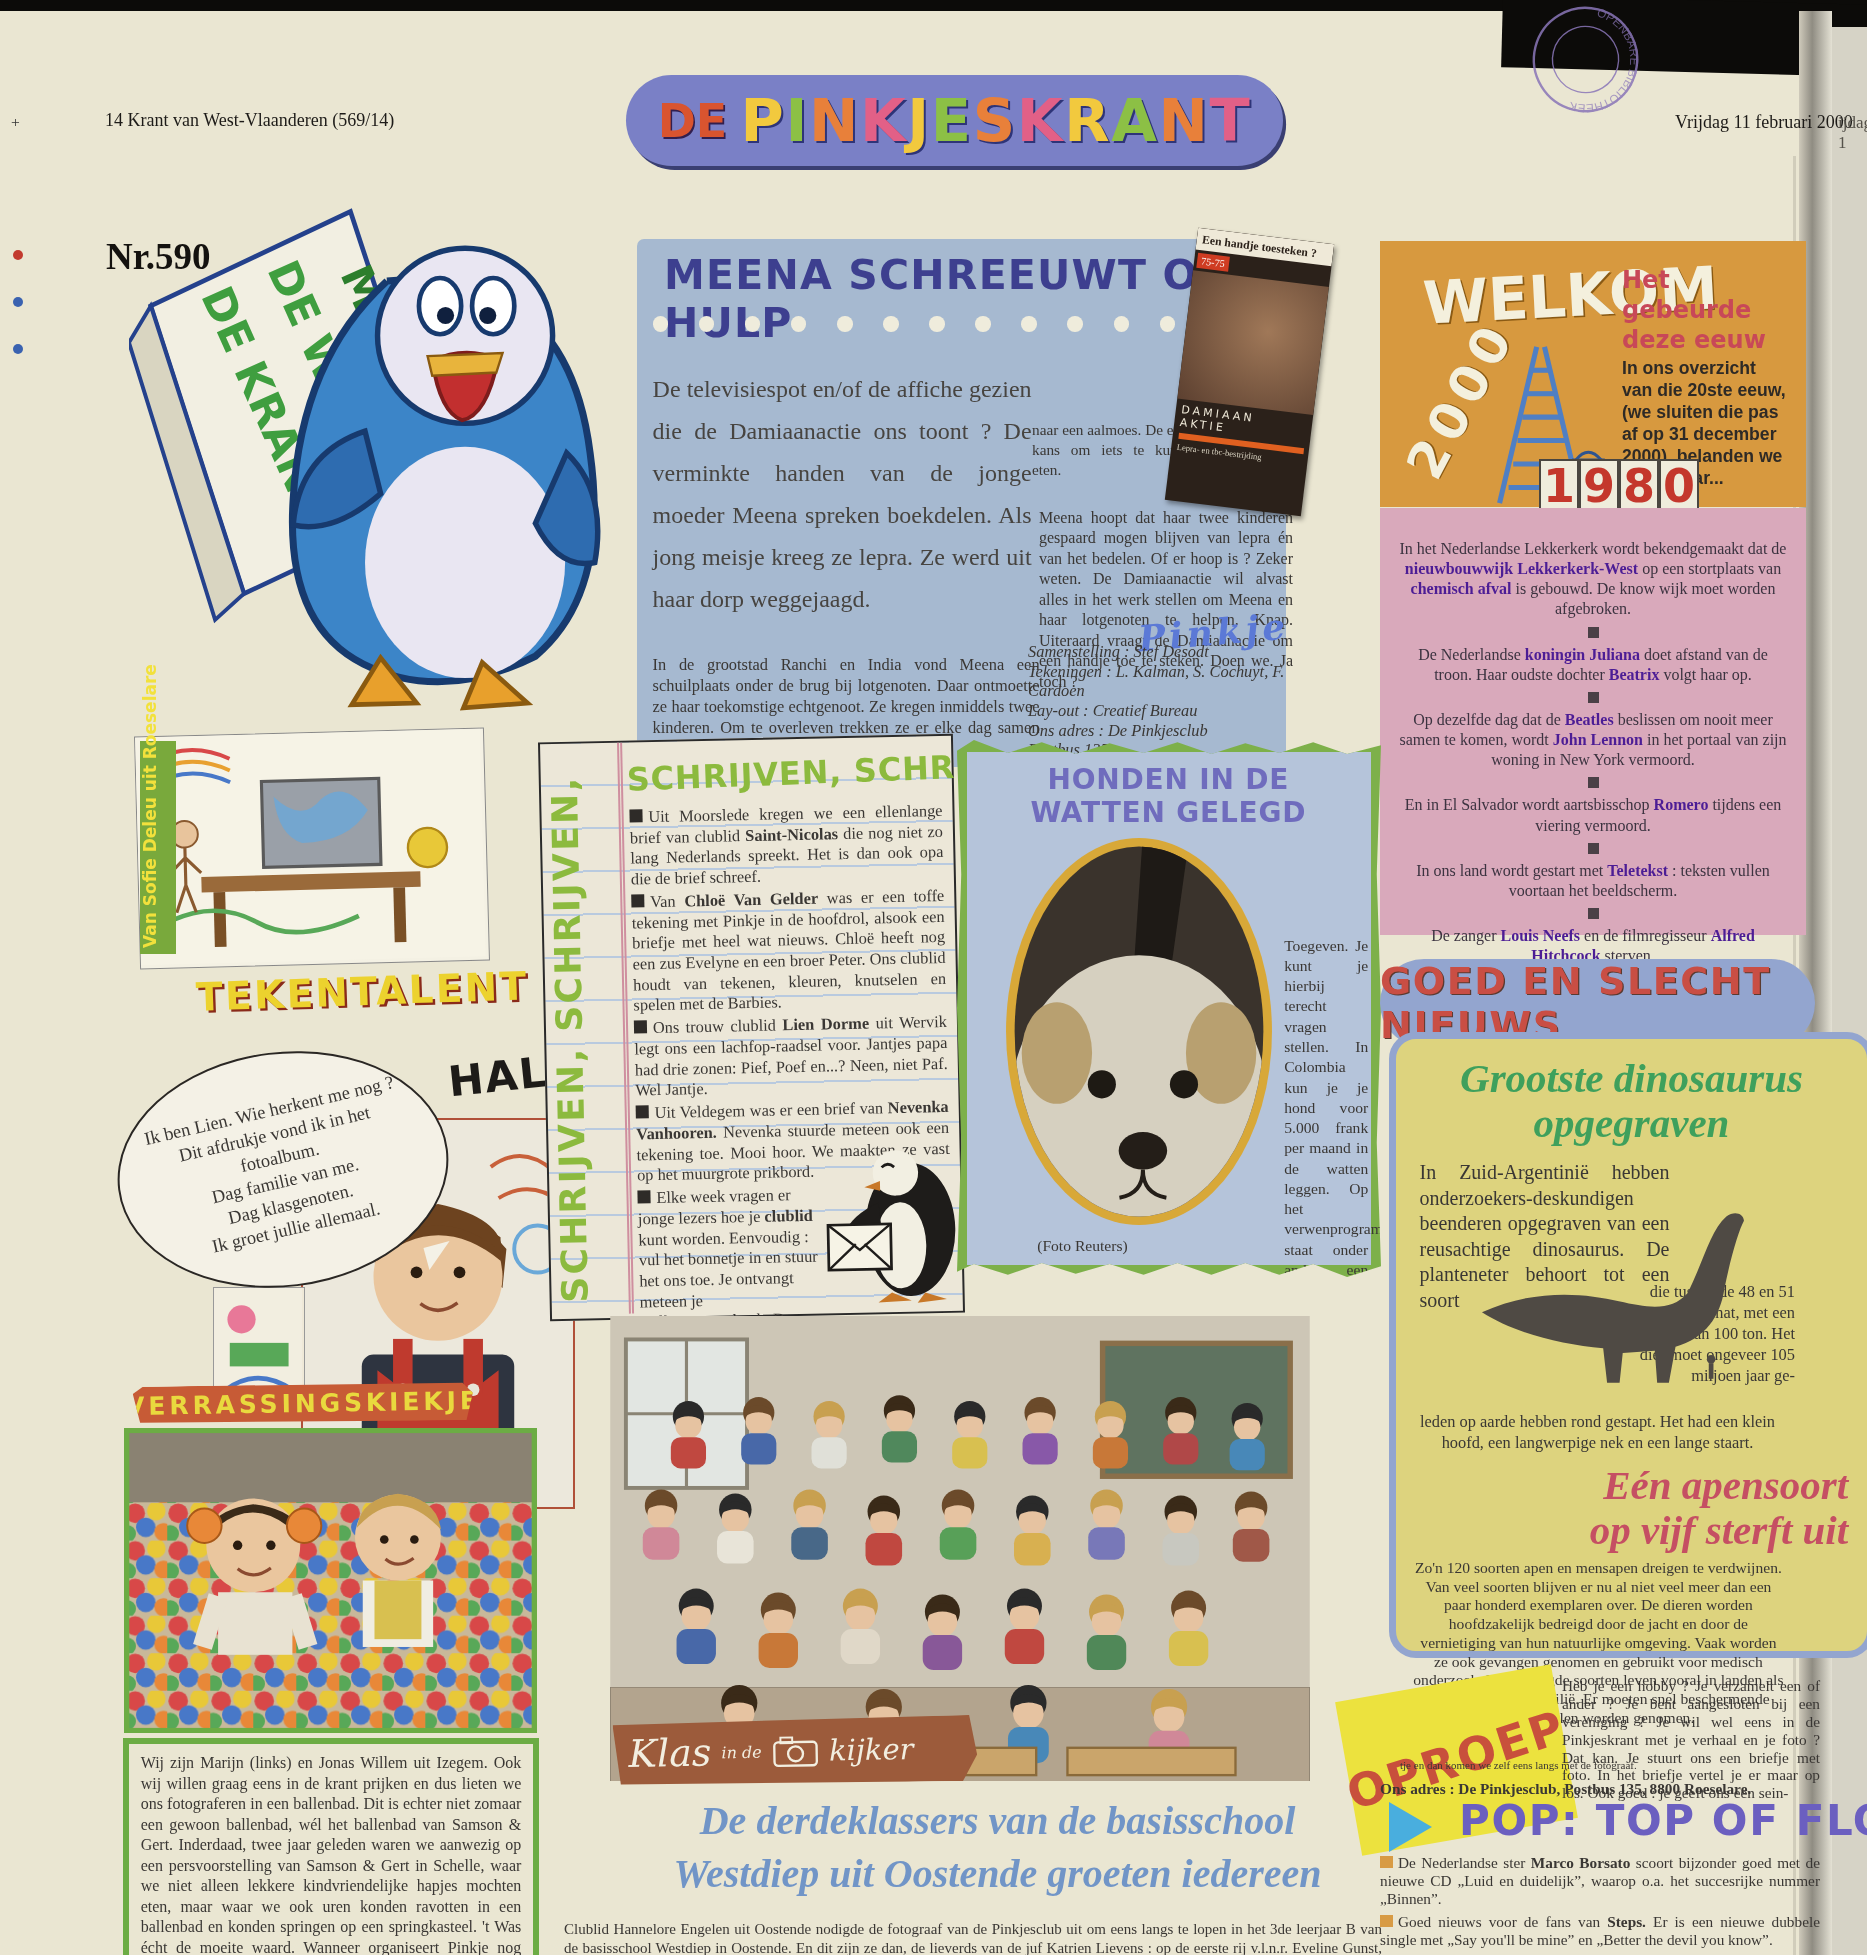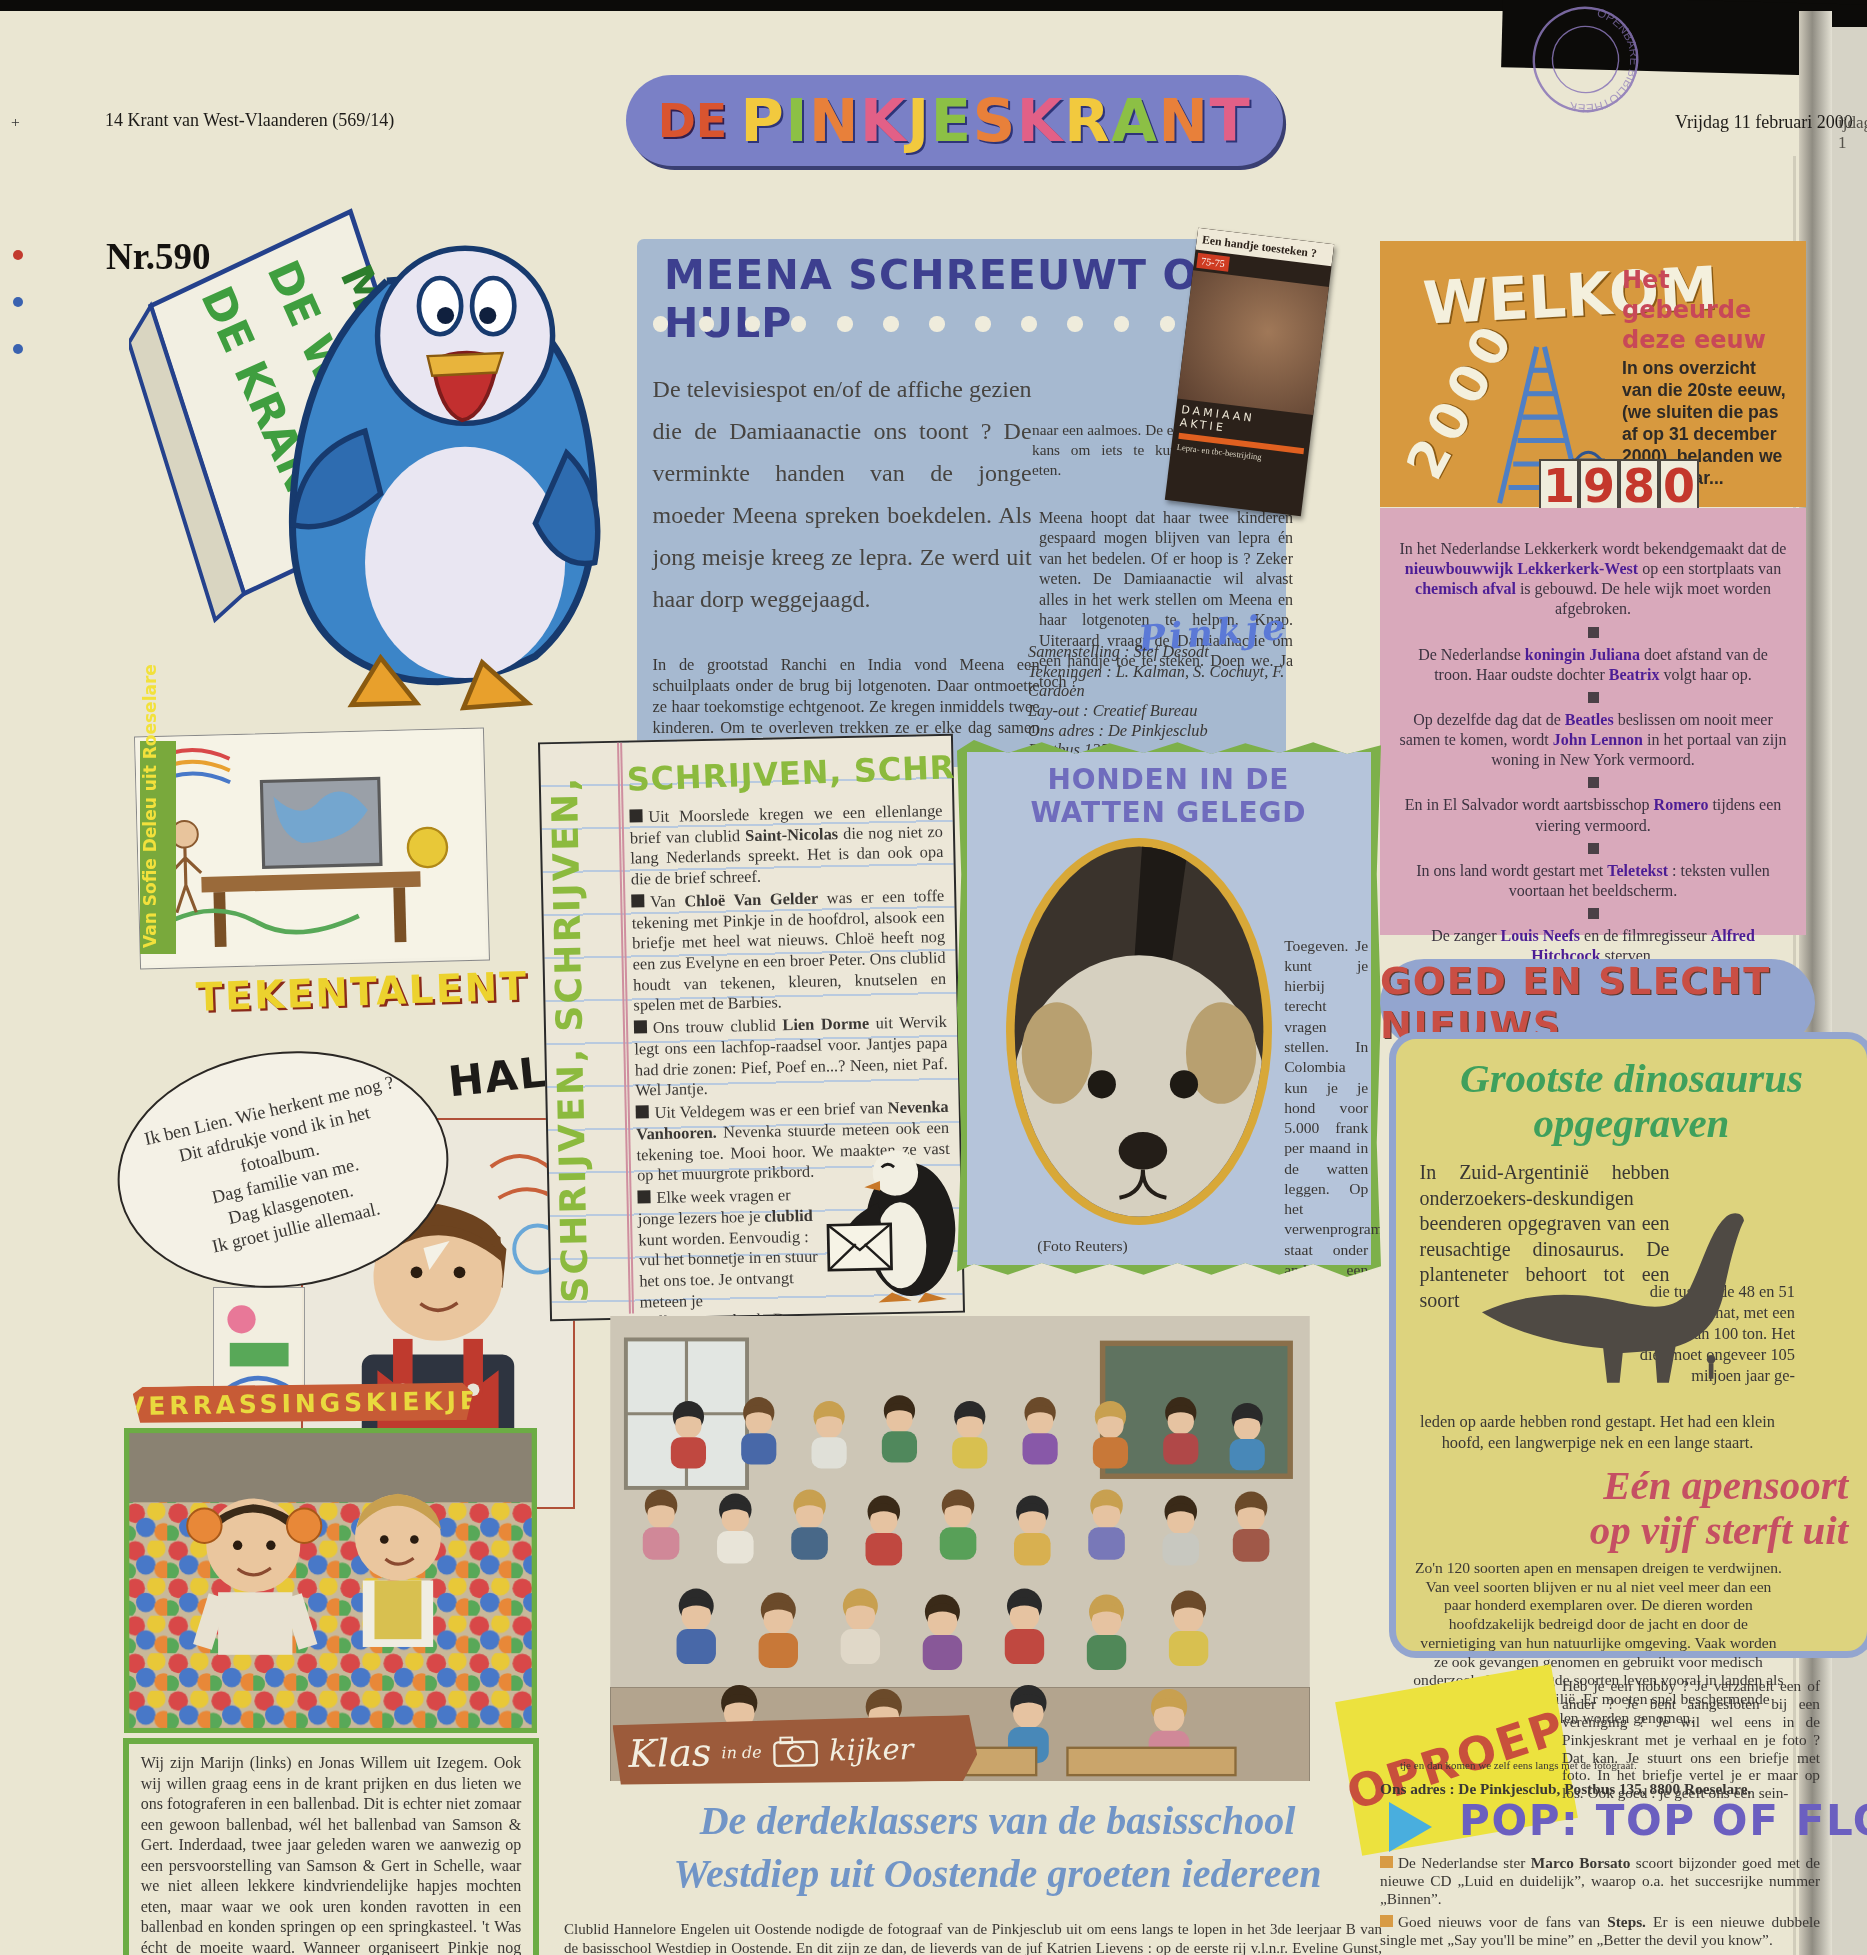--- a/index.html
+++ b/index.html
@@ -250,21 +250,21 @@
   </svg>
 </div>
 <div class="abs ycells">
   <b>1</b>
     <b>9</b>
     <b>8</b>
     <b>0</b>
 </div>
 <div class="abs pinkbox">
   <div style="height:31px"></div>
-  <div class="ev serif"><span>In het Nederlandse Lekkerkerk wordt bekendgemaakt dat de </span><span class="red">nieuwbouwwijk Lekkerkerk-West</span><span> op een stortplaats van </span><span class="red">chemisch afval</span><span> is gebouwd. De hele wijk moet worden afgebroken.</span></div>
+  <div class="ev serif"><span>In het Nederlandse Lekkerkerk wordt bekendgemaakt dat de </span><span class="red">nieuwbouwwijk Lekkerkerk-West</span><span> op een stortplaats van </span><span class="red">chemisch afval</span><span> is gebouwd. De know wijk moet worden afgebroken.</span></div>
   <div class="sq"></div>
   <div class="ev serif"><span>De Nederlandse </span><span class="red">koningin Juliana</span><span> doet afstand van de troon. Haar oudste dochter </span><span class="red">Beatrix</span><span> volgt haar op.</span></div>
   <div class="sq"></div>
   <div class="ev serif"><span>Op dezelfde dag dat de </span><span class="red">Beatles</span><span> beslissen om nooit meer samen te komen, wordt </span><span class="red">John Lennon</span><span> in het portaal van zijn woning in New York vermoord.</span></div>
   <div class="sq"></div>
   <div class="ev serif"><span>En in El Salvador wordt aartsbisschop </span><span class="red">Romero</span><span> tijdens een viering vermoord.</span></div>
   <div class="sq"></div>
   <div class="ev serif"><span>In ons land wordt gestart met </span><span class="red">Teletekst</span><span> : teksten vullen voortaan het beeldscherm.</span></div>
   <div class="sq"></div>
   <div class="ev serif"><span>De zanger </span><span class="red">Louis Neefs</span><span> en de filmregisseur </span><span class="red">Alfred Hitchcock</span><span> sterven.</span></div>

